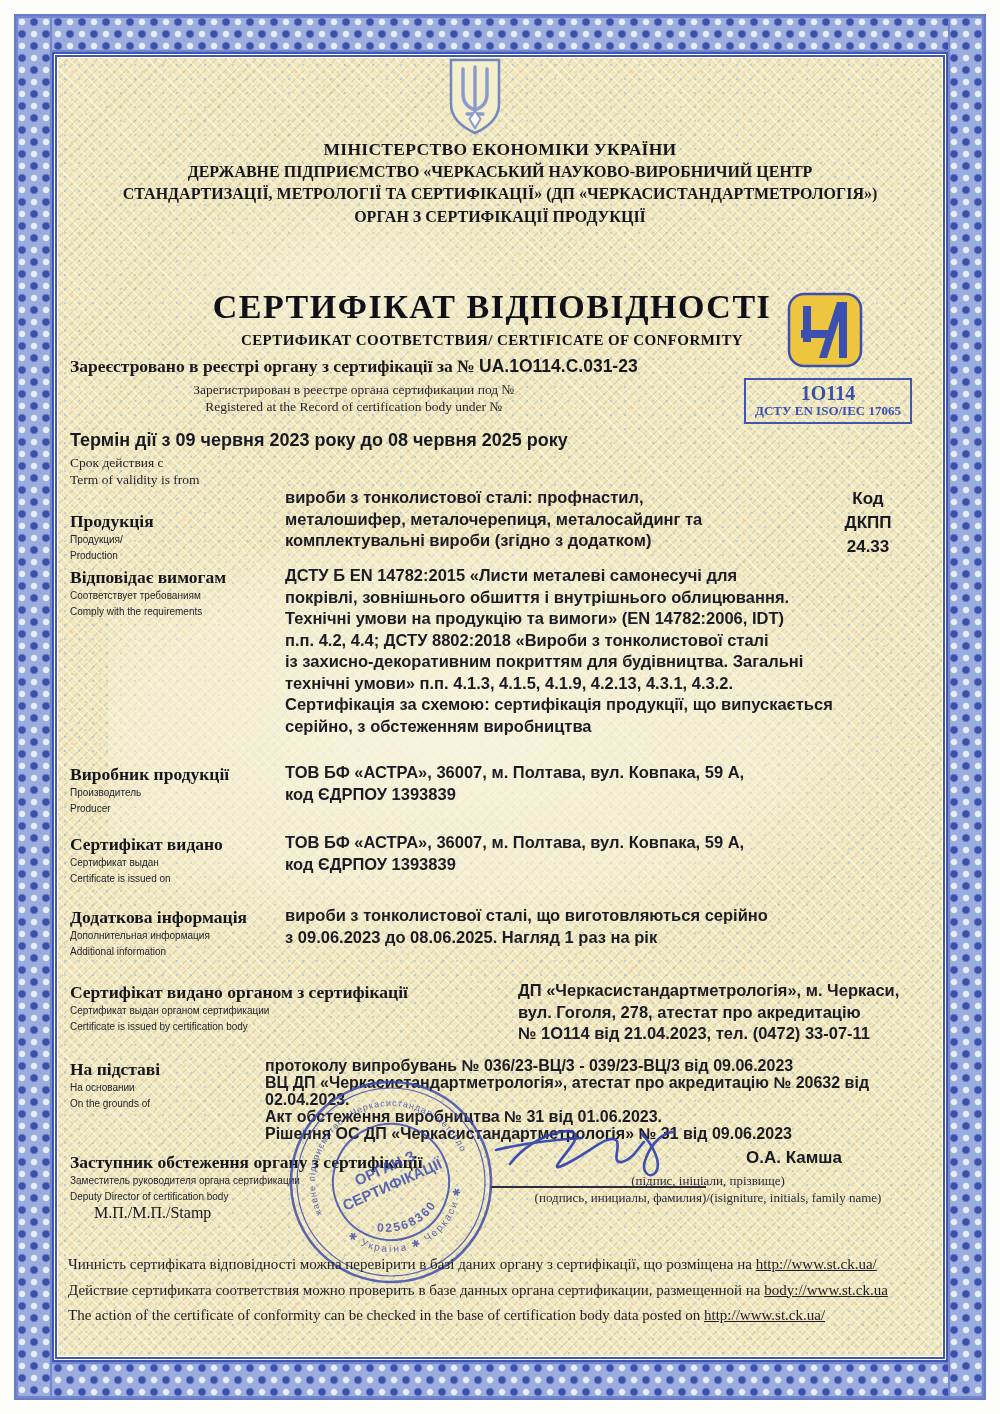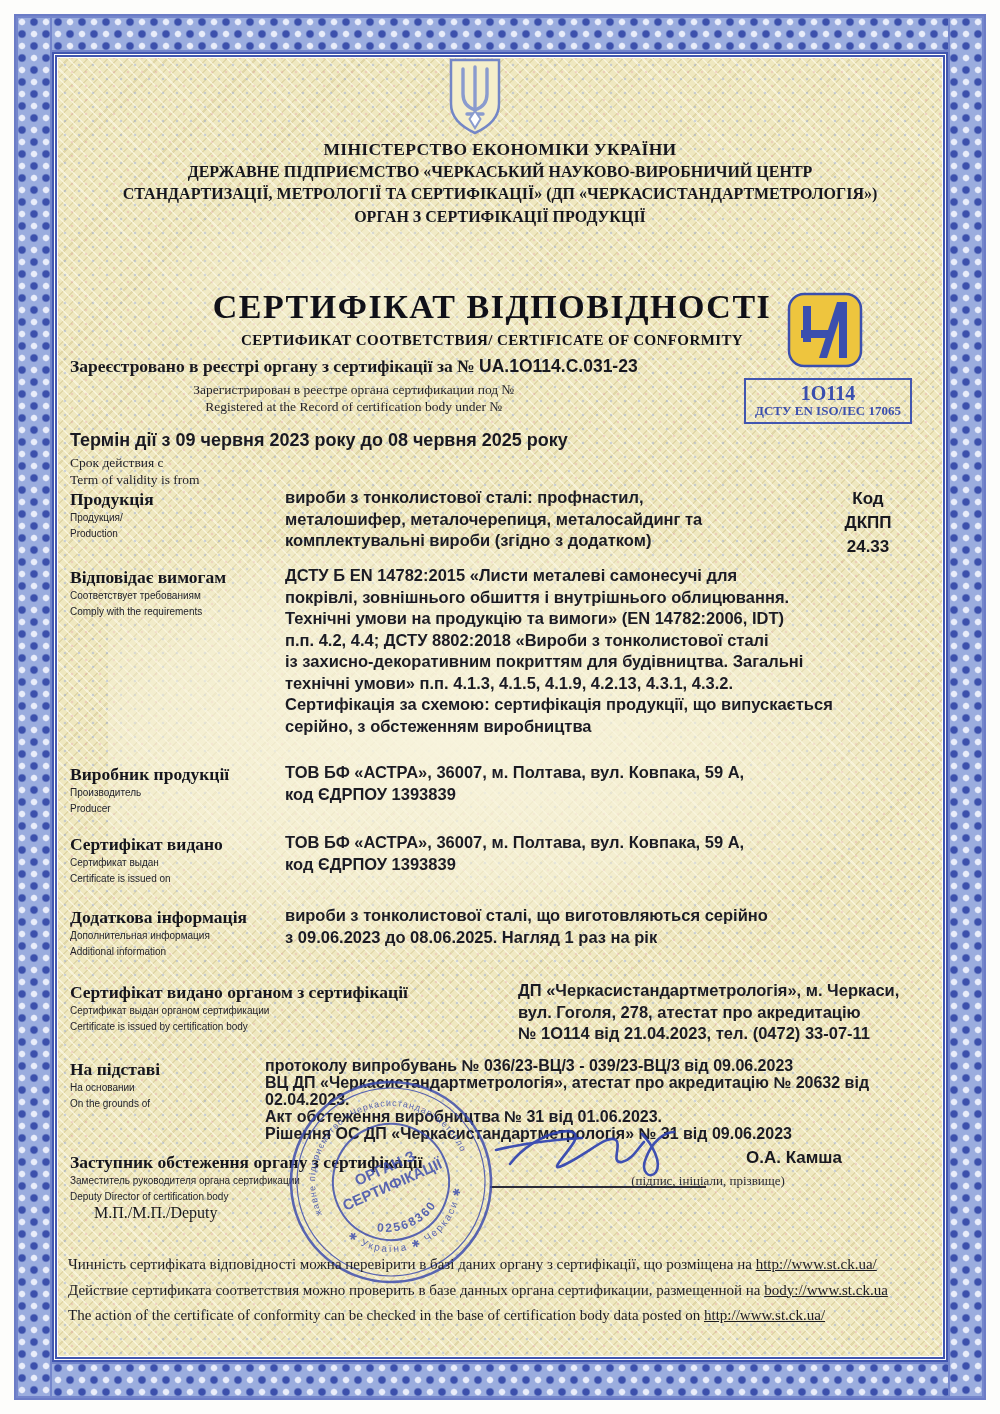--- a/index.html
+++ b/index.html
@@ -144,21 +144,21 @@
   </div>
 
   <div class="abs validity">
     <div class="main">Термін дії з 09 червня 2023 року  до  08 червня 2025 року</div>
     <div class="sub-note" style="margin-top:4px;">
       <div>Срок действия с</div>
       <div>Term of validity is from</div>
     </div>
   </div>
 
-  <div class="abs sec-label" style="left:12px;top:431px;width:200px;">
+  <div class="abs sec-label" style="left:12px;top:453px;width:200px;">
     <div class="main">Продукція</div>
     <div class="sub">Продукция/</div>
     <div class="sub">Production</div>
   </div>
   <div class="abs content" style="left:227px;top:429px;width:520px;">вироби з тонколистової сталі: профнастил,
 металошифер, металочерепиця, металосайдинг та
 комплектувальні вироби (згідно з додатком)</div>
   <div class="abs code-box">Код
 ДКПП
 24.33</div>
@@ -218,34 +218,35 @@
   <div class="abs content" style="left:207px;top:999px;width:680px;font-size:16px;line-height:17px;">протоколу випробувань № 036/23-ВЦ/3 - 039/23-ВЦ/3 від 09.06.2023
 ВЦ ДП «Черкасистандартметрологія», атестат про акредитацію № 20632 від 02.04.2023.
 Акт обстеження виробництва № 31 від 01.06.2023.
 Рішення ОС ДП «Черкасистандартметрологія» № 31 від 09.06.2023</div>
 
   <div class="abs sec-label" style="left:12px;top:1094px;width:420px;">
     <div class="main">Заступник обстеження органу з сертифікації</div>
     <div class="sub">Заместитель руководителя органа сертификации</div>
     <div class="sub">Deputy Director of certification body</div>
   </div>
-  <div class="abs mp-note">М.П./М.П./Deputy</div>
+  <div class="abs mp-note">М.П./М.П./Stamp</div>
 
   <div class="abs sig-line">
     <svg width="216" height="64" viewBox="0 0 216 64" style="position:absolute;left:0;top:0;">
       <g stroke="#2b3fb0" stroke-width="2.6" fill="none" stroke-linecap="round" opacity="0.9">
         <path d="M6,30 C30,24 60,20 92,18"></path>
         <path d="M20,44 C46,10 96,2 84,22 C74,38 56,54 76,44 C100,32 118,14 126,20 C132,25 120,44 132,42 C142,40 148,28 154,22"></path>
         <path d="M152,14 C162,24 172,42 166,52 C160,60 150,52 156,38 C162,22 174,12 184,12"></path>
       </g>
     </svg>
   </div>
   <div class="abs sig-name">О.А. Камша</div>
   <div class="abs sig-captions">
     <div>(підпис, ініціали, прізвище)</div>
+    <div>(подпись, инициалы, фамилия)/(isigniture, initials, family name)</div>
   </div>
 
   <div class="abs stamp">
     <svg width="212" height="212" viewBox="0 0 212 212">
       <defs>
         <path id="arcTop" d="M 30,106 A 76,76 0 0 1 182,106"></path>
         <path id="arcBottom" d="M 36,106 A 70,70 0 0 0 176,106"></path>
         <path id="arcCode" d="M 56,128 A 60,60 0 0 0 156,128"></path>
       </defs>
       <g stroke="#3949ad" fill="none">

